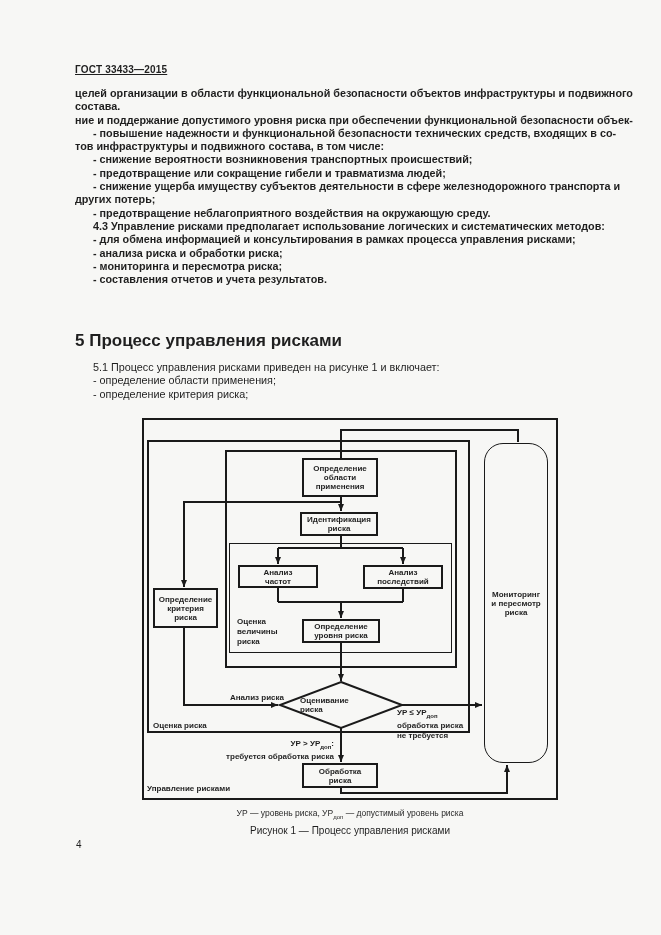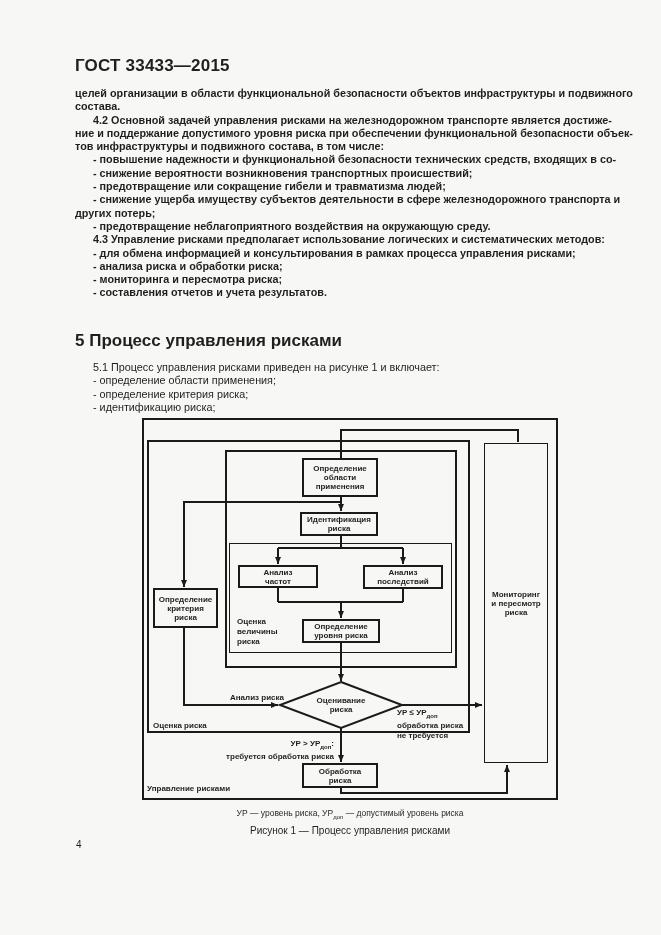--- a/index.html
+++ b/index.html
@@ -4,21 +4,21 @@
 <style>
   * { box-sizing: border-box; margin: 0; padding: 0; }
   html,body { width: 661px; height: 935px; }
   body {
     background: #f7f7f5;
     font-family: "Liberation Sans", sans-serif;
     color: #1f1f1f;
     position: relative;
     overflow: hidden;
   }
-  .gost-header { position:absolute; left:75px; top:56px; font-size:17px; font-weight:bold; letter-spacing:0.2px; }
+  .gost-header { position:absolute; left:75px; top:64px; font-size:10px; font-weight:bold; letter-spacing:0.2px;text-decoration:underline; }
   .body-text, .intro-list { position:absolute; left:75px; width:514px; font-size:10.8px; line-height:13.3px; }
   .body-text { top:87px;font-weight:bold; }
   .intro-list { top:361px; }
   .tline { white-space:nowrap; }
   .tline.ind { text-indent:18px; }
   .section-heading { position:absolute; left:75px; top:331px; font-size:17px; font-weight:bold; }
 
   
   .figure { position:absolute; left:142px; top:418px; width:416px; height:382px; }
   .figure svg { position:absolute; left:0; top:0; }
@@ -27,62 +27,60 @@
   .r-assessment { left:5px;  top:22px;  width:323px; height:293px; }
   .r-analysis   { left:83px; top:32px;  width:232px; height:218px; }
   .r-magnitude  { left:87px; top:125px; width:223px; height:110px; border-width:1px; }
   .rlabel { position:absolute; font-weight:bold; font-size:8px; line-height:10px; white-space:pre-line; }
   .node {
     position:absolute; border:2px solid #1a1a1a; background:#f7f7f5;
     font-weight:bold; font-size:8px; line-height:9px; text-align:center;
     display:flex; align-items:center; justify-content:center; white-space:pre-line;
   }
   .n-monitoring { border-width:1px; }
-  .dtext { position:absolute; left:158px; top:278px; width:82px; text-align:center;
+  .dtext { position:absolute; left:158px; top:278px; width:82px; 
            font-weight:bold; font-size:8px; line-height:9px; white-space:pre-line; }
   .elabel { position:absolute; font-weight:bold; font-size:8px; line-height:9.5px; }
   .elabel sub, .legend sub { font-size:6px; font-weight:inherit; }
   .el-le { left:255px; top:290px; text-align:left; }
   .el-gt { left:58px;  top:321px; width:134px; text-align:right; }
 
   .legend      { position:absolute; left:142px; top:808px; width:416px; text-align:center; font-size:8.5px; color:#2a2a2a; }
   .fig-caption { position:absolute; left:142px; top:825px; width:416px; text-align:center; font-size:10px; }
   .page-number { position:absolute; left:76px; top:839px; font-size:10px; }
 </style>
 </head>
 <body>
 
 <div class="gost-header">ГОСТ 33433—2015</div>
 
 <div class="body-text">
     <div class="tline">целей организации в области функциональной безопасности объектов инфраструктуры и подвижного</div>
     <div class="tline">состава.</div>
-    <div class="tline ind">4.2 Основной задачей управления рисками на железнодорожном транспорте является достиже-</div>
     <div class="tline">ние и поддержание допустимого уровня риска при обеспечении функциональной безопасности объек-</div>
+    <div class="tline ind">- повышение надежности и функциональной безопасности технических средств, входящих в со-</div>
     <div class="tline">тов инфраструктуры и подвижного состава, в том числе:</div>
-    <div class="tline ind">- повышение надежности и функциональной безопасности технических средств, входящих в со-</div>
     <div class="tline ind">- снижение вероятности возникновения транспортных происшествий;</div>
     <div class="tline ind">- предотвращение или сокращение гибели и травматизма людей;</div>
     <div class="tline ind">- снижение ущерба имуществу субъектов деятельности в сфере железнодорожного транспорта и</div>
     <div class="tline">других потерь;</div>
     <div class="tline ind">- предотвращение неблагоприятного воздействия на окружающую среду.</div>
     <div class="tline ind">4.3 Управление рисками предполагает использование логических и систематических методов:</div>
     <div class="tline ind">- для обмена информацией и консультирования в рамках процесса управления рисками;</div>
     <div class="tline ind">- анализа риска и обработки риска;</div>
     <div class="tline ind">- мониторинга и пересмотра риска;</div>
     <div class="tline ind">- составления отчетов и учета результатов.</div>
   </div>
 
 <h2 class="section-heading">5 Процесс управления рисками</h2>
 
 <div class="intro-list">
     <div class="tline ind">5.1 Процесс управления рисками приведен на рисунке 1 и включает:</div>
     <div class="tline ind">- определение области применения;</div>
     <div class="tline ind">- определение критерия риска;</div>
-    <div class="tline ind">- идентификацию риска;</div>
   </div>
 
 <div class="figure">
 
   <div class="region r-outer"></div>
   <div class="region r-assessment"></div>
   <div class="region r-analysis"></div>
   <div class="region r-magnitude"></div>
 
   <svg width="416" height="382" viewBox="0 0 416 382">
@@ -116,21 +114,21 @@
 риска</div>
   <div class="node" style="left:96px; top:147px; width:80px; height:23px;">Анализ
 частот</div>
   <div class="node" style="left:221px; top:147px; width:80px; height:24px;">Анализ
 последствий</div>
   <div class="node" style="left:160px; top:201px; width:78px; height:24px;">Определение
 уровня риска</div>
   <div class="node" style="left:11px; top:170px; width:65px; height:40px;">Определение
 критерия
 риска</div>
-  <div class="node n-monitoring" style="left:342px; top:25px; width:64px; height:320px;">Мониторинг
+  <div class="node n-monitoring" style="left:342px; top:25px; width:64px; height:320px;border-radius:19px;">Мониторинг
 и пересмотр
 риска</div>
   <div class="node" style="left:160px; top:345px; width:76px; height:25px;text-align:center;">Обработка
 риска</div>
 
   <div class="dtext">Оценивание
 риска</div>
 
   <span class="rlabel" style="left:5px; top:366px;">Управление рисками</span>
   <span class="rlabel" style="left:11px; top:303px;">Оценка риска</span>

